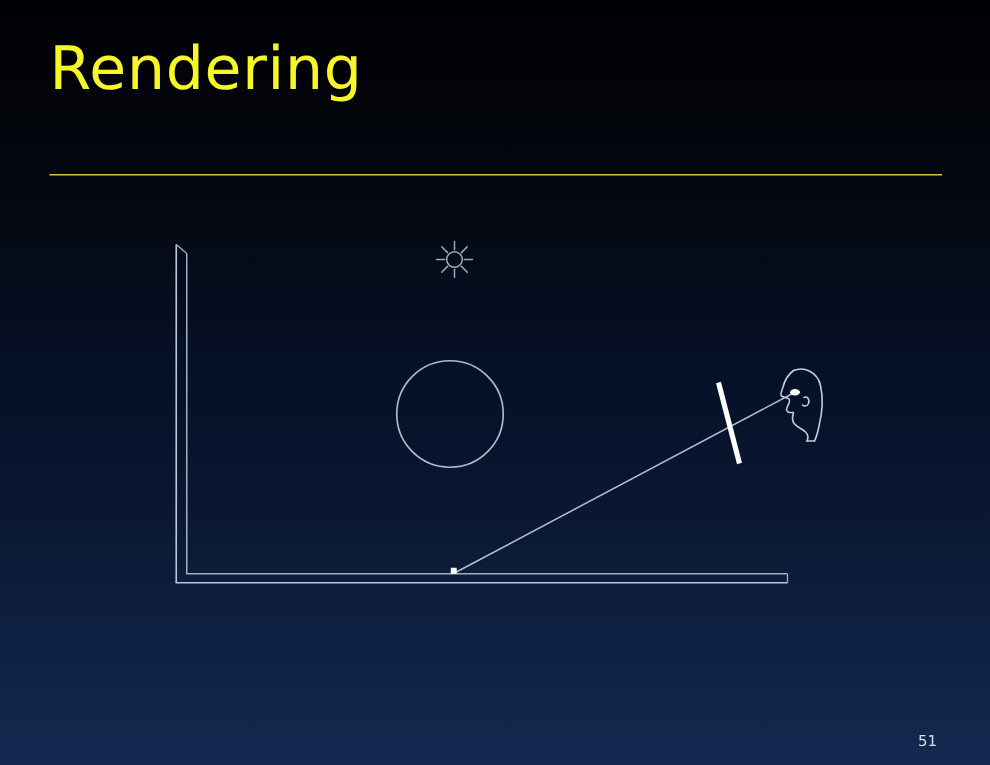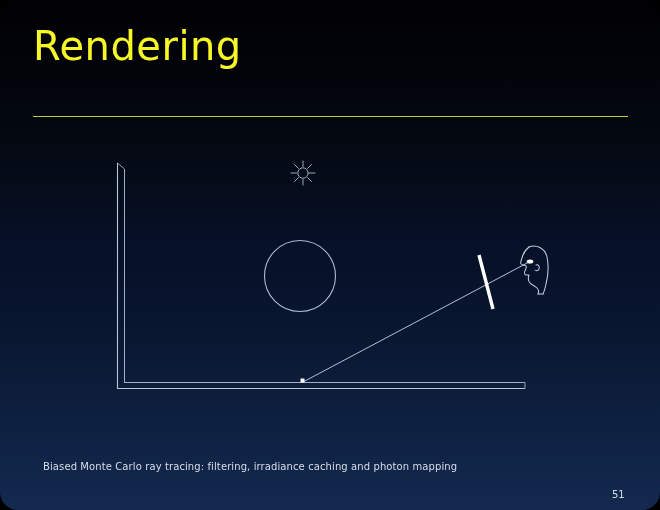--- a/index.html
+++ b/index.html
@@ -17,21 +17,20 @@
     height: 510px;
     overflow: hidden;
     background: linear-gradient(to bottom,
       #010104 0%,
       #02040a 14%,
       #040912 28%,
       #061027 48%,
       #0a1833 68%,
       #0f2244 86%,
       #13294f 100%);
-    border-radius: 18px;
   }
   .slide-title {
     position: absolute;
     left: 33px;
     top: 24px;
     font-family: "DejaVu Sans", sans-serif;
     font-size: 40px;
     font-weight: 400;
     letter-spacing: 0.5px;
     color: #f7f726;
@@ -137,17 +136,16 @@
 
       <path d="M 538 294 L 543 294"></path>
 
       <path d="M 536 265 C 538 264, 540 266, 539 269 C 538 271, 536 271, 535 270"></path>
     </g>
 
     <ellipse cx="530" cy="261.5" rx="3.3" ry="2.1" fill="#ffffff"></ellipse>
 
   </svg>
 
-  <div class="footer-text">Biased Monte Carlo ray tracing: filtering, irradiance caching and photon mapping</div>
 
   <div class="footer-page">51</div>
 
 </div>
 
 </body></html>

